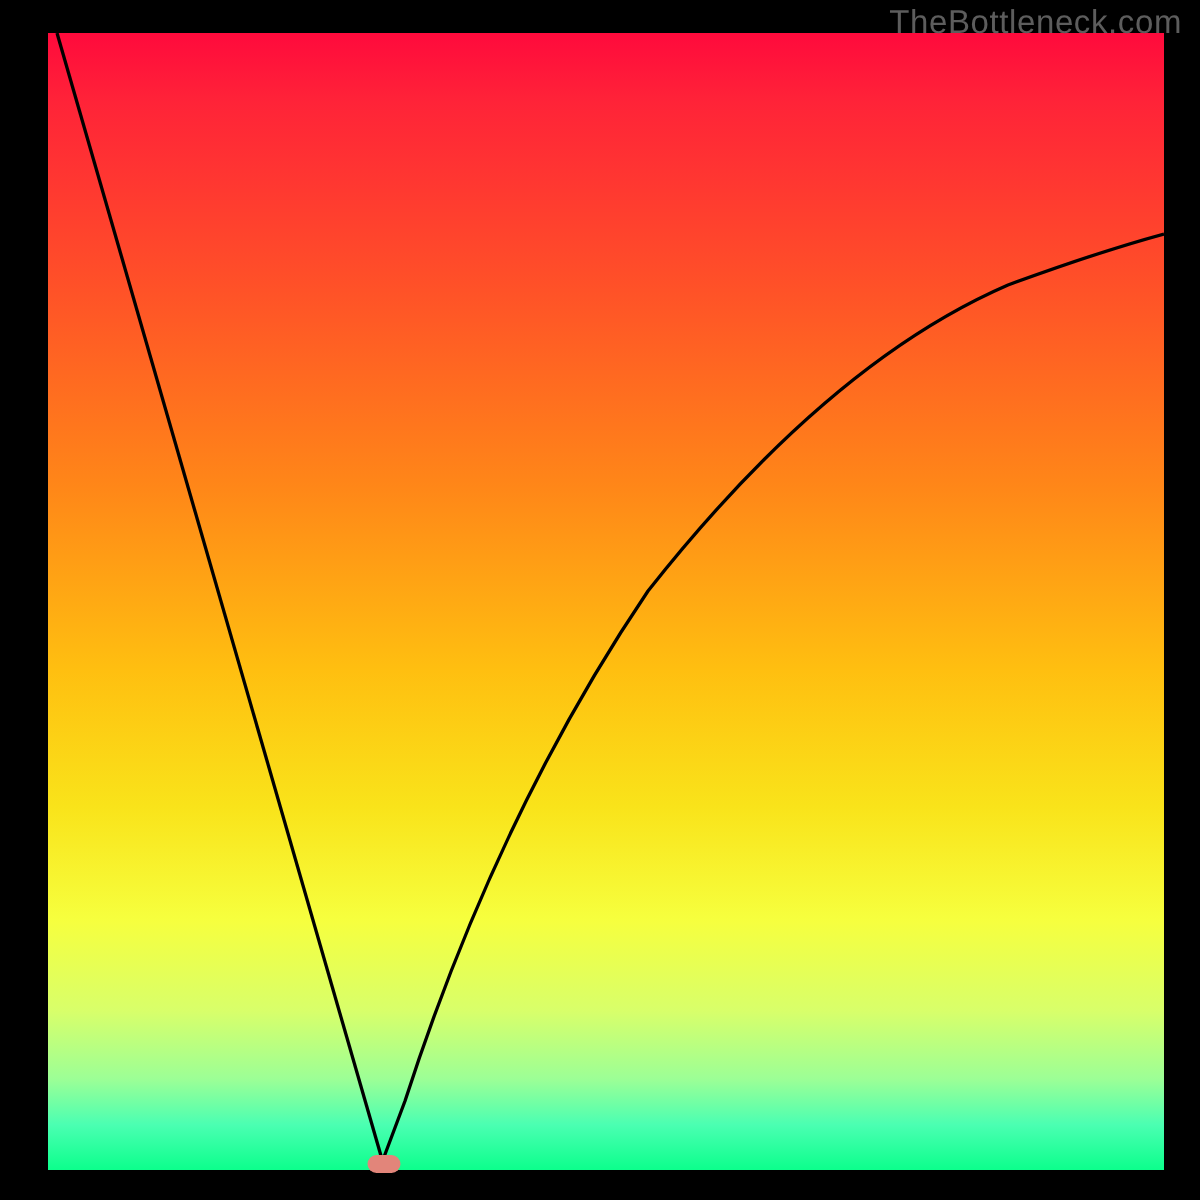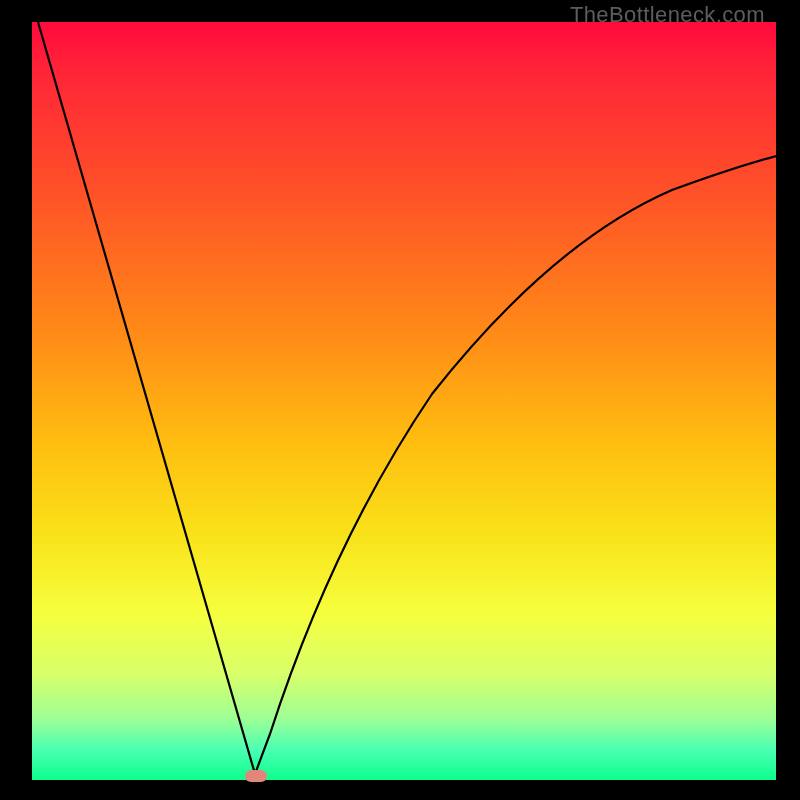--- a/index.html
+++ b/index.html
@@ -35,21 +35,21 @@
       #f6ff3e 78%,
       #d8ff6a 86%,
       #9cff96 92%,
       #4bffb2 96%,
       #0cff8c 100%
     );
   }
   .watermark {
     position: absolute;
     top: 2px;
-    right: 35px;
+    right: 12px;
     color: #5d5d5d;
     font-size: 22px;
     font-weight: 500;
     letter-spacing: 0.4px;
   }
   svg.curve {
     position: absolute;
     left: 0;
     top: 0;
     width: 744px;

